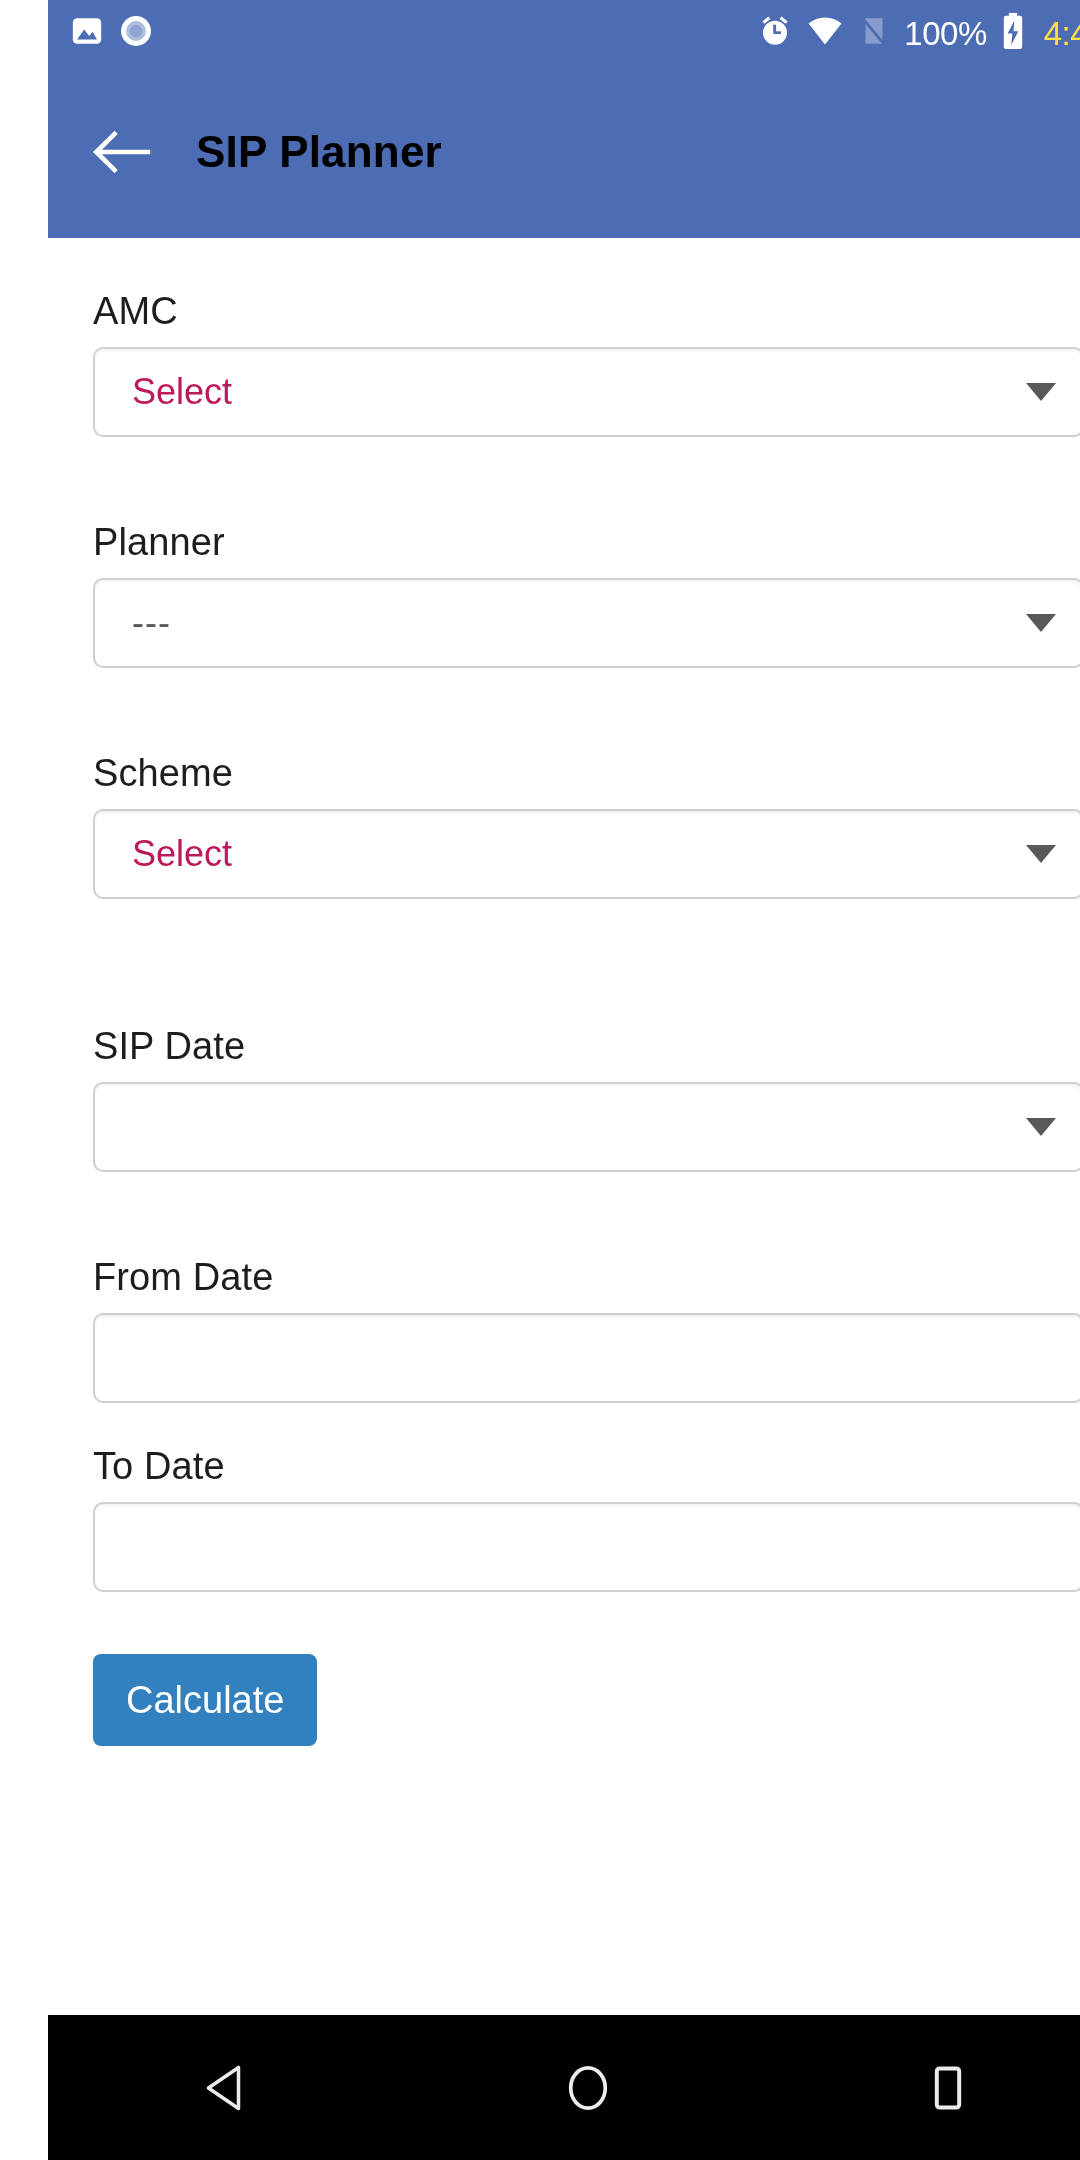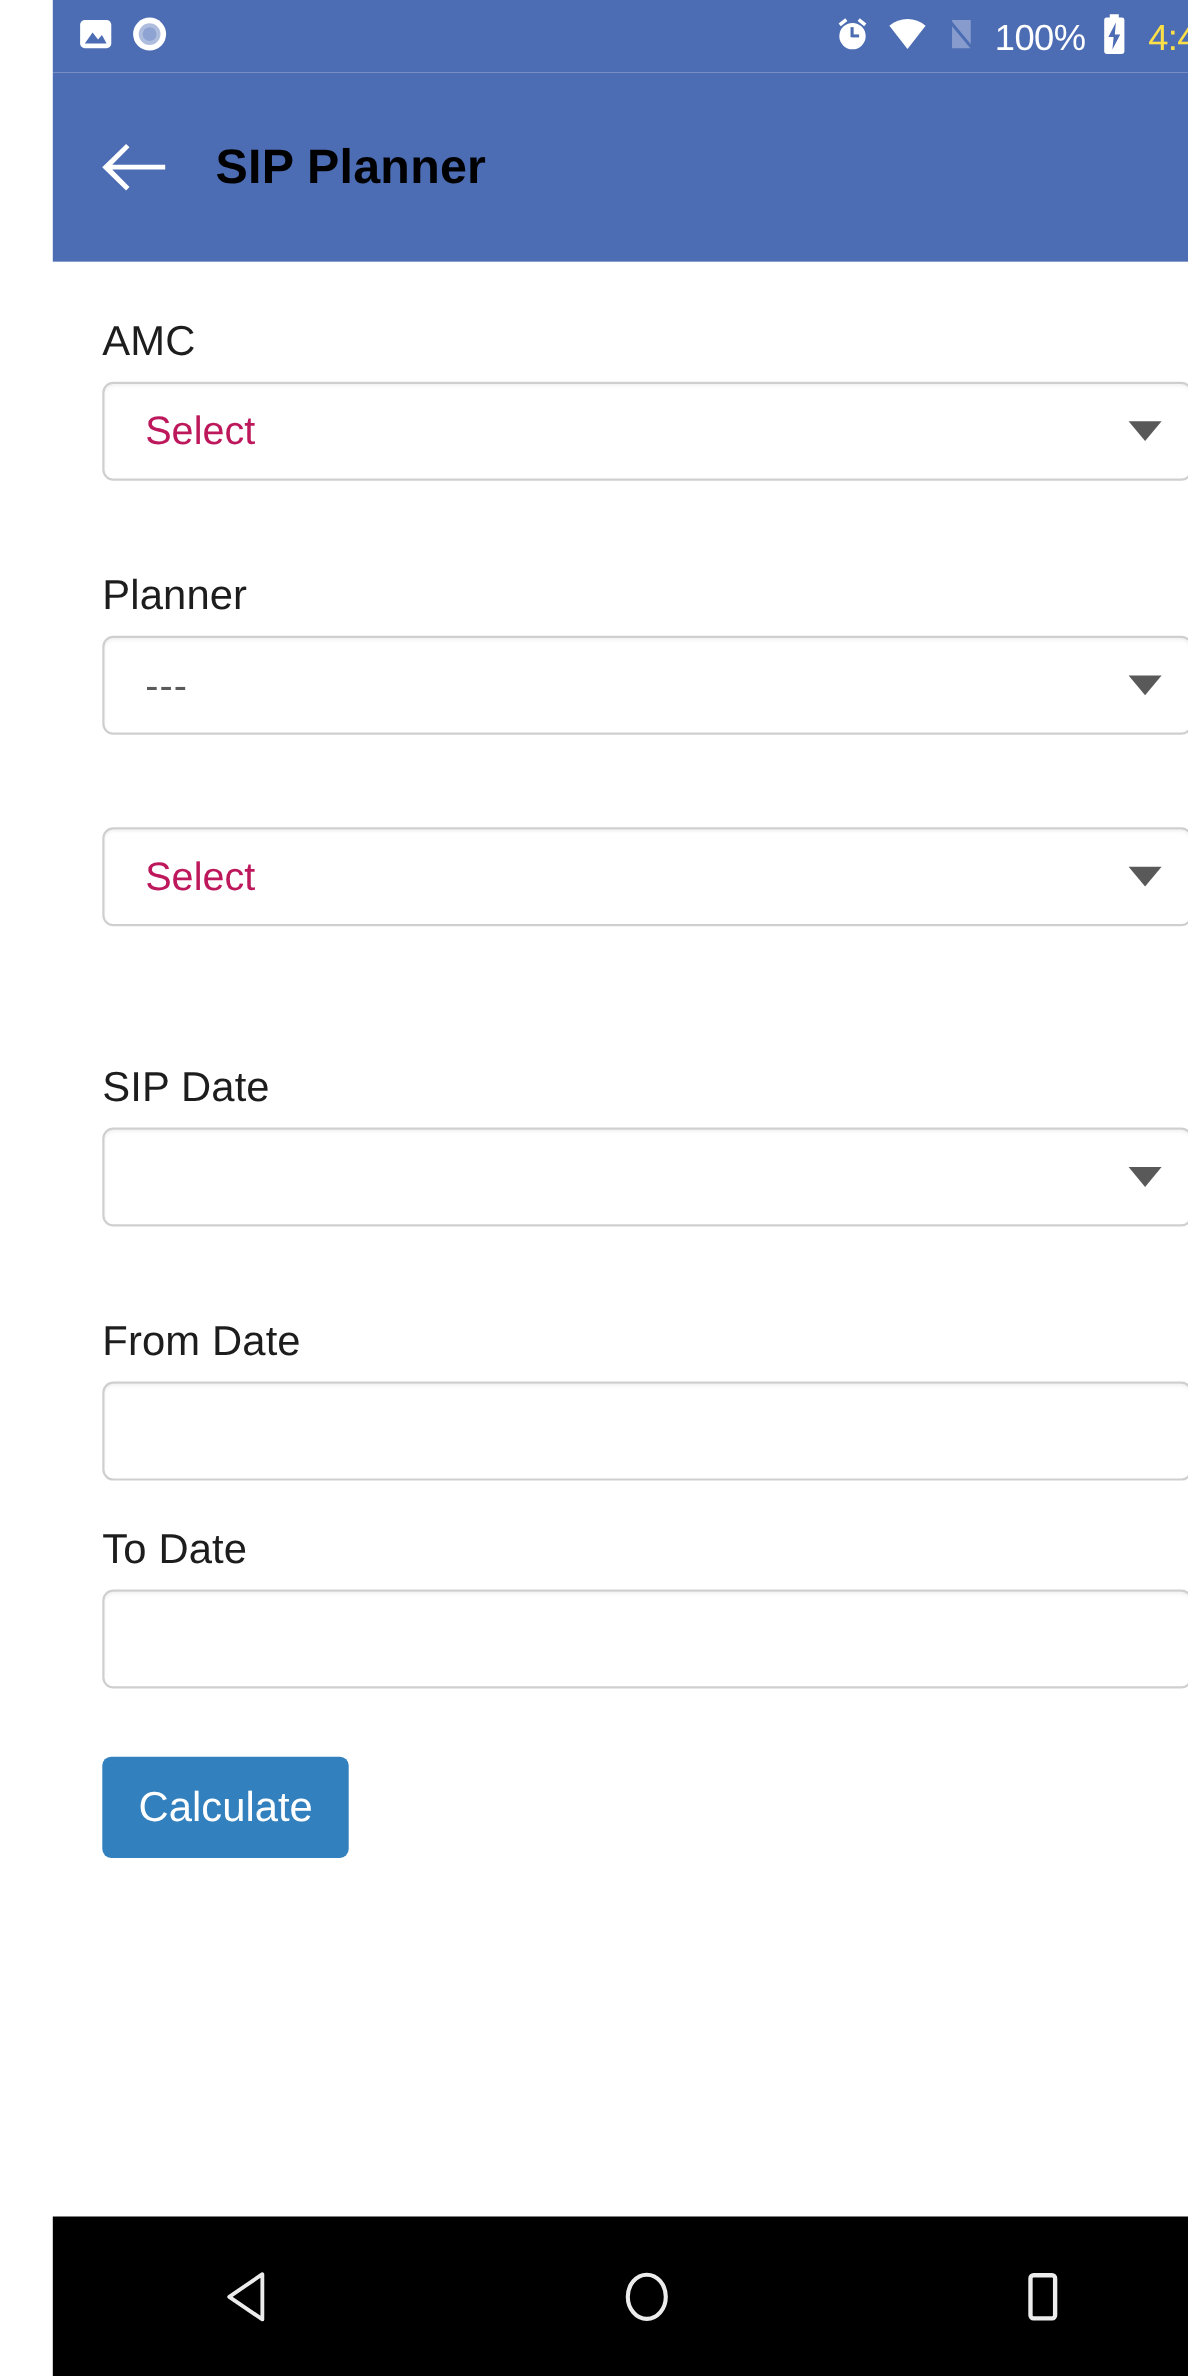--- a/index.html
+++ b/index.html
@@ -256,20 +256,21 @@
       <label class="field-label">Planner</label>
       <div class="control">
         <span class="control-value dashes">---</span>
         <span class="caret"></span>
       </div>
     </div>
 
     <div class="gap-lg"></div>
 
     <div class="field-group">
+      <label class="field-label">Scheme</label>
       <div class="control">
         <span class="control-value">Select</span>
         <span class="caret"></span>
       </div>
     </div>
 
     <div class="gap-lg"></div>
 
 
     <div class="gap-md"></div>

